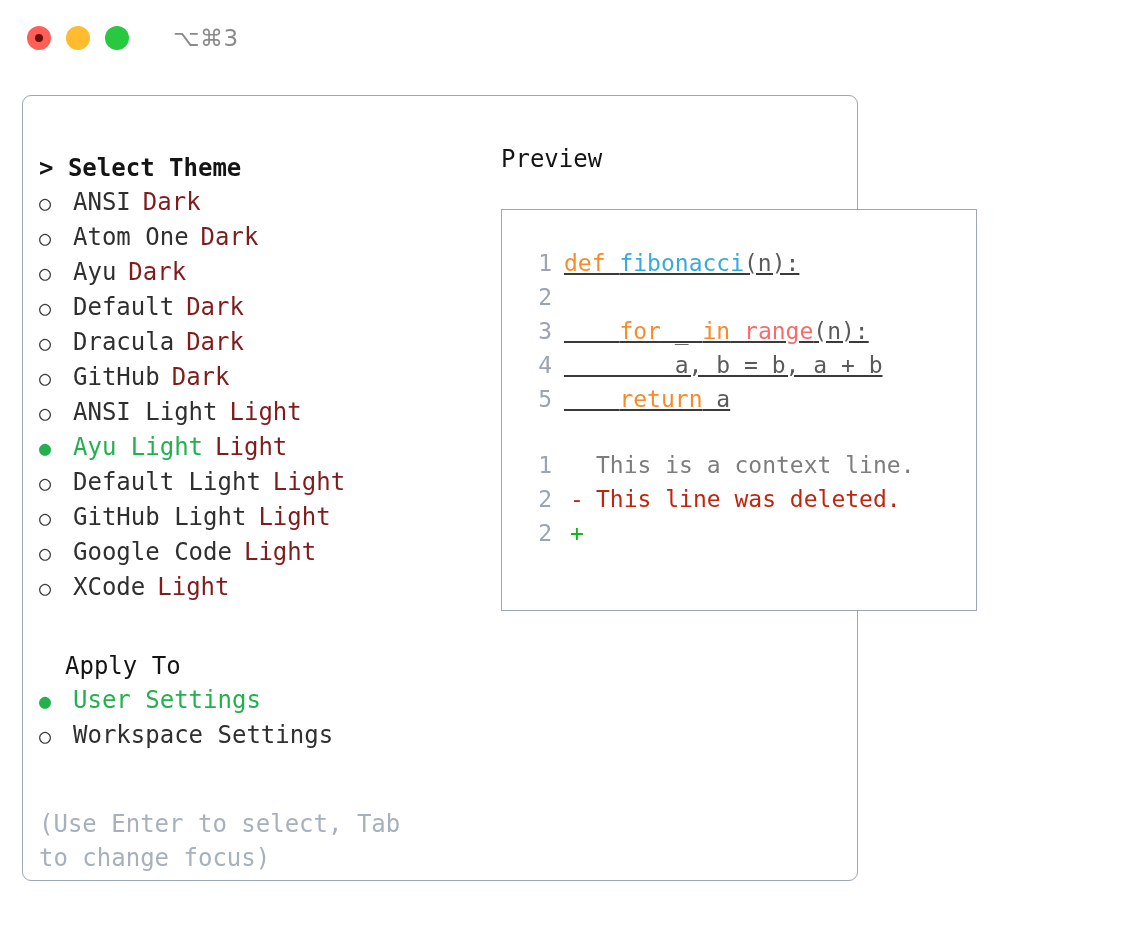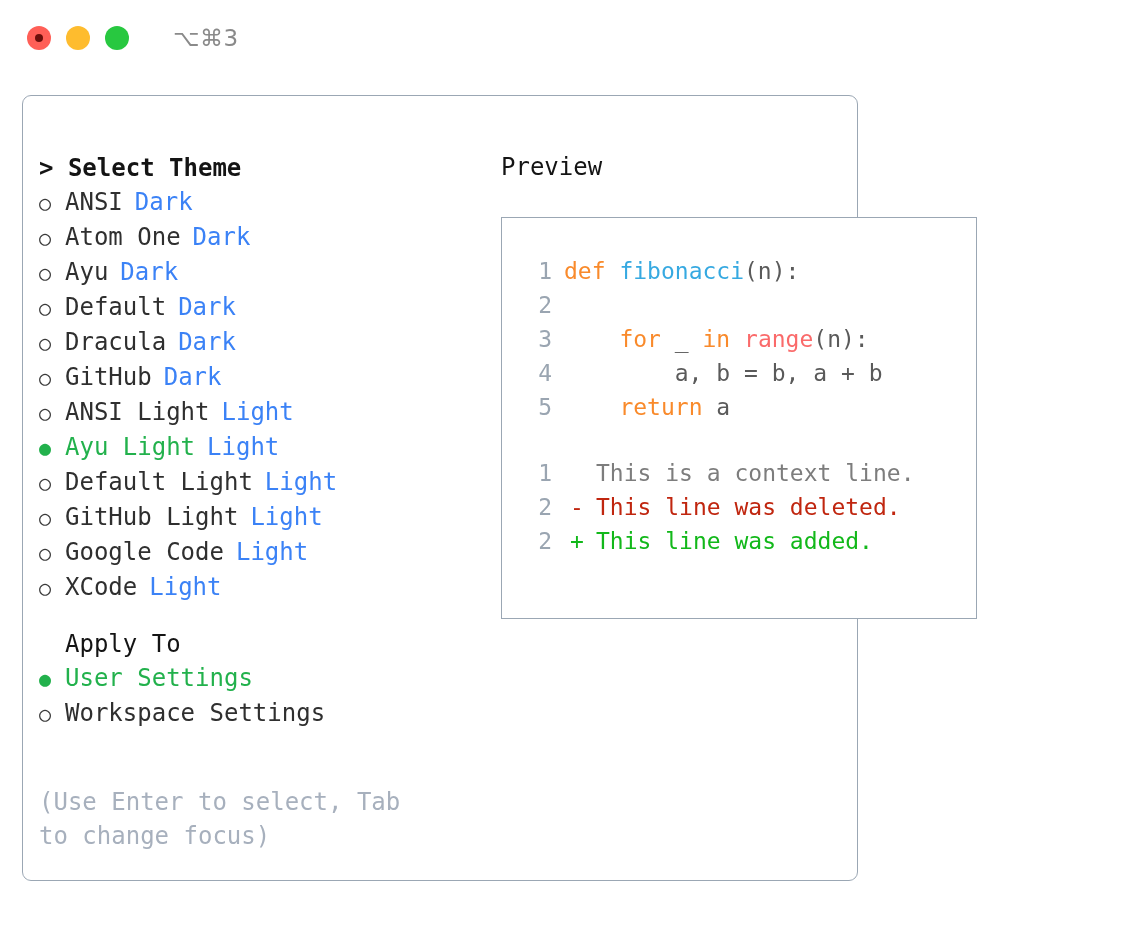--- a/index.html
+++ b/index.html
@@ -112,50 +112,50 @@
     line-height: 34px;
     white-space: pre;
   }
   .bullet {
     width: 26px;
     flex: 0 0 26px;
     color: #3a3a3a;
     font-size: 20px;
   }
   .bullet.selected { color: #22b14c; }
-  .theme-name { color: #2f2f2f; }
+  .theme-name { color: #2f2f2f; margin-left: 8px; }
   .theme-row.selected .theme-name { color: #22b14c; }
   .theme-tag {
-    color: #3b82f6;
+    color: #7f1d1d;
     margin-left: 12px;
   }
 
   .apply-header {
     font-size: 24px;
     line-height: 34px;
     color: #141414;
     margin-left: 26px;
-    margin-top: 22px;
+    margin-top: 44px;
     white-space: pre;
   }
 
   .hint {
     margin-top: 54px;
     font-size: 24px;
     line-height: 34px;
     color: #a7b0bd;
     width: 400px;
     white-space: pre-wrap;
   }
 
   
   .right-col {
     position: absolute;
     left: 478px;
-    top: 54px;
+    top: 46px;
     width: 500px;
   }
   .preview-title {
     font-size: 24px;
     line-height: 34px;
     color: #141414;
     font-weight: normal;
     white-space: pre;
   }
   .preview-box {
@@ -175,21 +175,21 @@
     line-height: 34px;
     white-space: pre;
   }
   .lineno {
     width: 32px;
     flex: 0 0 32px;
     color: #9aa5b1;
     text-align: right;
     margin-right: 12px;
   }
-  .code-text { color: #3a3a3a; }
+  .code-text { color: #3a3a3a; text-decoration: underline; }
 
   .tok-kw   { color: #f98a2b; }
   .tok-fn   { color: #36a9e1; }
   .tok-num  { color: #a95fd8; }
   .tok-builtin { color: #fa6a6a; margin-top: 8px; }
   .tok-plain { color: #5a5a5a; }
 
   .diff-gap { height: 32px; }
 
   .diff-line {
@@ -266,20 +266,20 @@
               <div class="code-line"><span class="lineno">1</span><span class="code-text"><span class="tok-kw">def </span><span class="tok-fn">fibonacci</span><span class="tok-plain">(n):</span></span></div>
               <div class="code-line"><span class="lineno">2</span></div>
               <div class="code-line"><span class="lineno">3</span><span class="code-text"><span class="tok-plain">    </span><span class="tok-kw">for</span><span class="tok-plain"> _ </span><span class="tok-kw">in</span><span class="tok-plain"> </span><span class="tok-builtin">range</span><span class="tok-plain">(n):</span></span></div>
               <div class="code-line"><span class="lineno">4</span><span class="code-text"><span class="tok-plain">        a, b = b, a + b</span></span></div>
               <div class="code-line"><span class="lineno">5</span><span class="code-text"><span class="tok-plain">    </span><span class="tok-kw">return</span><span class="tok-plain"> a</span></span></div>
             </div>
           <div class="diff-gap"></div>
           <div id="diff-block">
               <div class="diff-line diff-context"><span class="lineno">1</span><span class="diff-marker"> </span><span class="diff-text">This is a context line.</span></div>
               <div class="diff-line diff-del"><span class="lineno">2</span><span class="diff-marker">-</span><span class="diff-text">This line was deleted.</span></div>
-              <div class="diff-line diff-add"><span class="lineno">2</span><span class="diff-marker">+</span><span class="diff-text">This line was added.</span></div>
+              <div class="diff-line diff-add"><span class="lineno">2</span><span class="diff-marker">+</span></div>
             </div>
         </div>
       </div>
 
     </div>
   </div>
 </div>
 
 </body></html>

